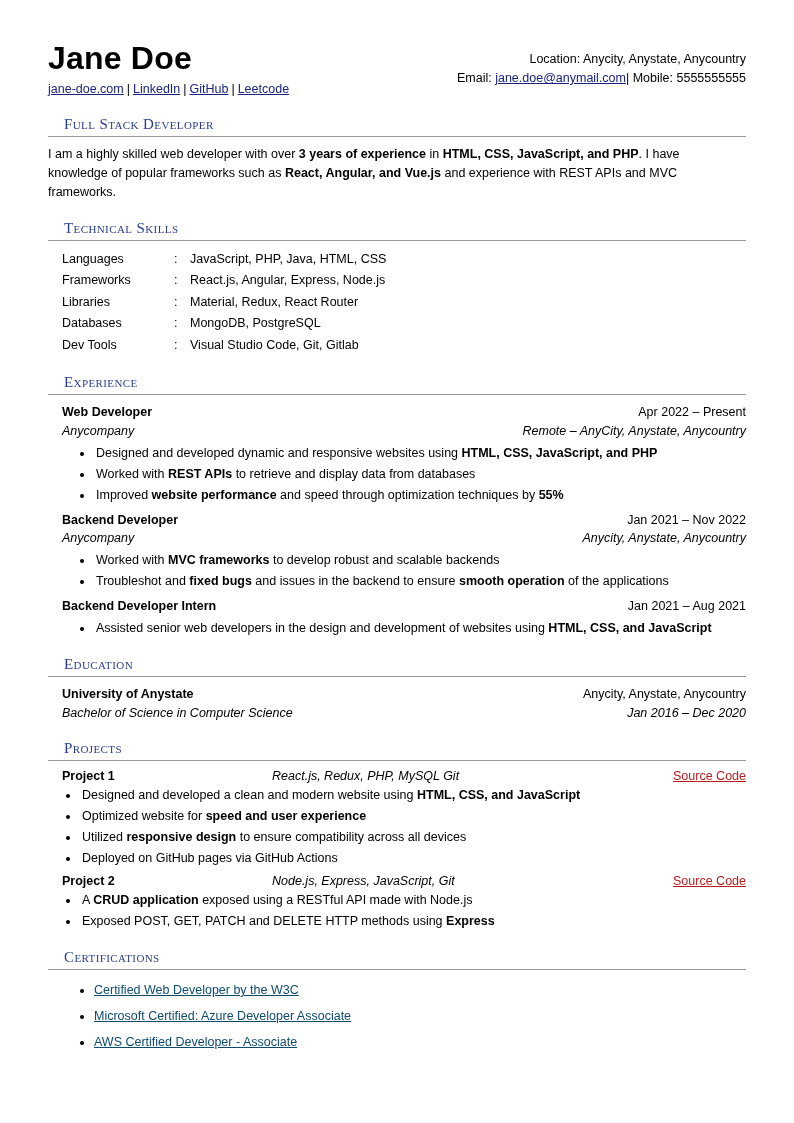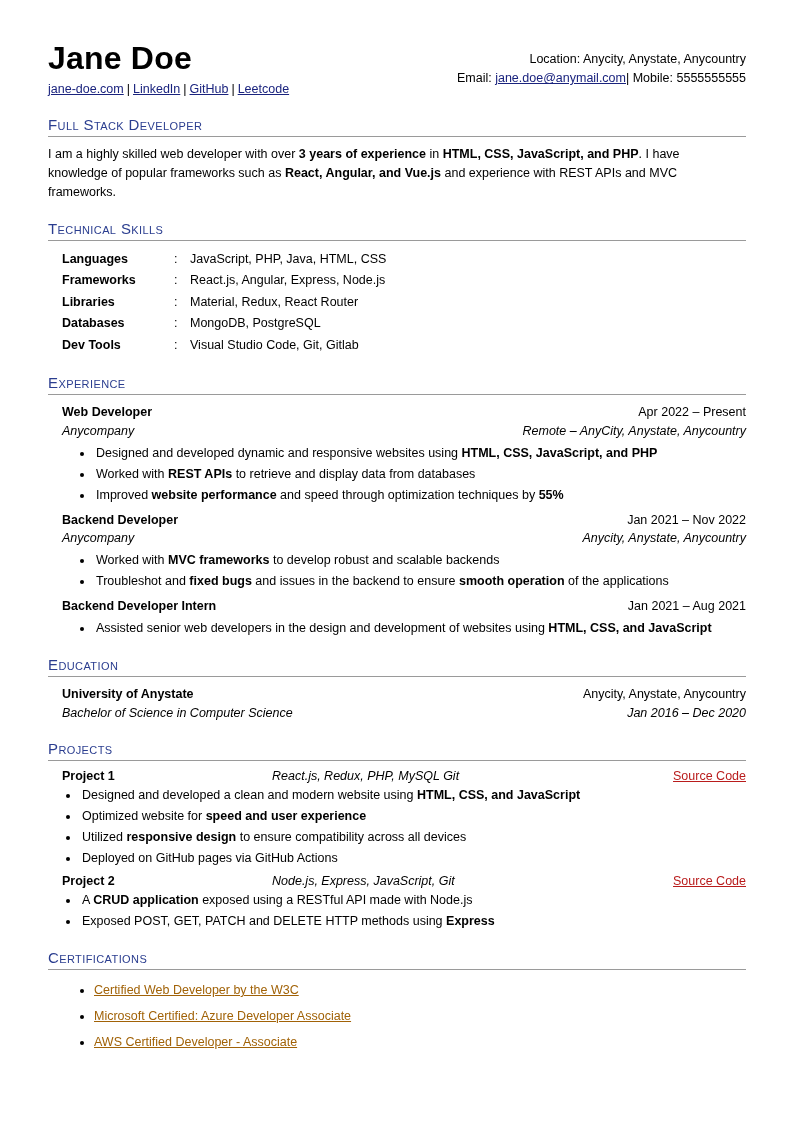--- a/index.html
+++ b/index.html
@@ -58,22 +58,23 @@
   .contact a {
     color: #1a237e;
     text-decoration: underline;
   }
   
   .section-title {
     font-variant: small-caps;
     font-size: 15px;
     color: #2a3d8f;
     letter-spacing: 0.4px;
-    margin: 18px 0 0 0;
+    margin: 18px 0 0 16px;
     padding-bottom: 3px;
+    font-family: Liberation Serif, serif;
   }
   .rule {
     border: none;
     border-top: 1px solid #9a9a9a;
     margin: 0 0 8px 0;
   }
   .summary {
     font-size: 12.5px;
     line-height: 1.5;
     margin: 4px 4px 0 0;
@@ -82,21 +83,21 @@
   .skills {
     margin: 4px 0 0 14px;
     font-size: 12.5px;
   }
   .skill-row {
     display: flex;
     line-height: 1.72;
   }
   .skill-label {
     width: 112px;
-    font-weight: bold;
+    font-weight: normal;
   }
   .skill-colon {
     width: 16px;
   }
   
   .entry {
     margin: 6px 0 0 14px;
   }
   .entry-row {
     display: flex;
@@ -151,21 +152,21 @@
   
   ul.certs {
     margin: 6px 0 0 0;
     padding-left: 46px;
     font-size: 12.5px;
   }
   ul.certs li {
     line-height: 2.05;
   }
   ul.certs a {
-    color: #a16207;
+    color: #0c4a6e;
     text-decoration: underline;
     cursor: pointer;
   }
   b { font-weight: bold; }
 </style>
 </head>
 <body>
 
 <div class="page">
 

